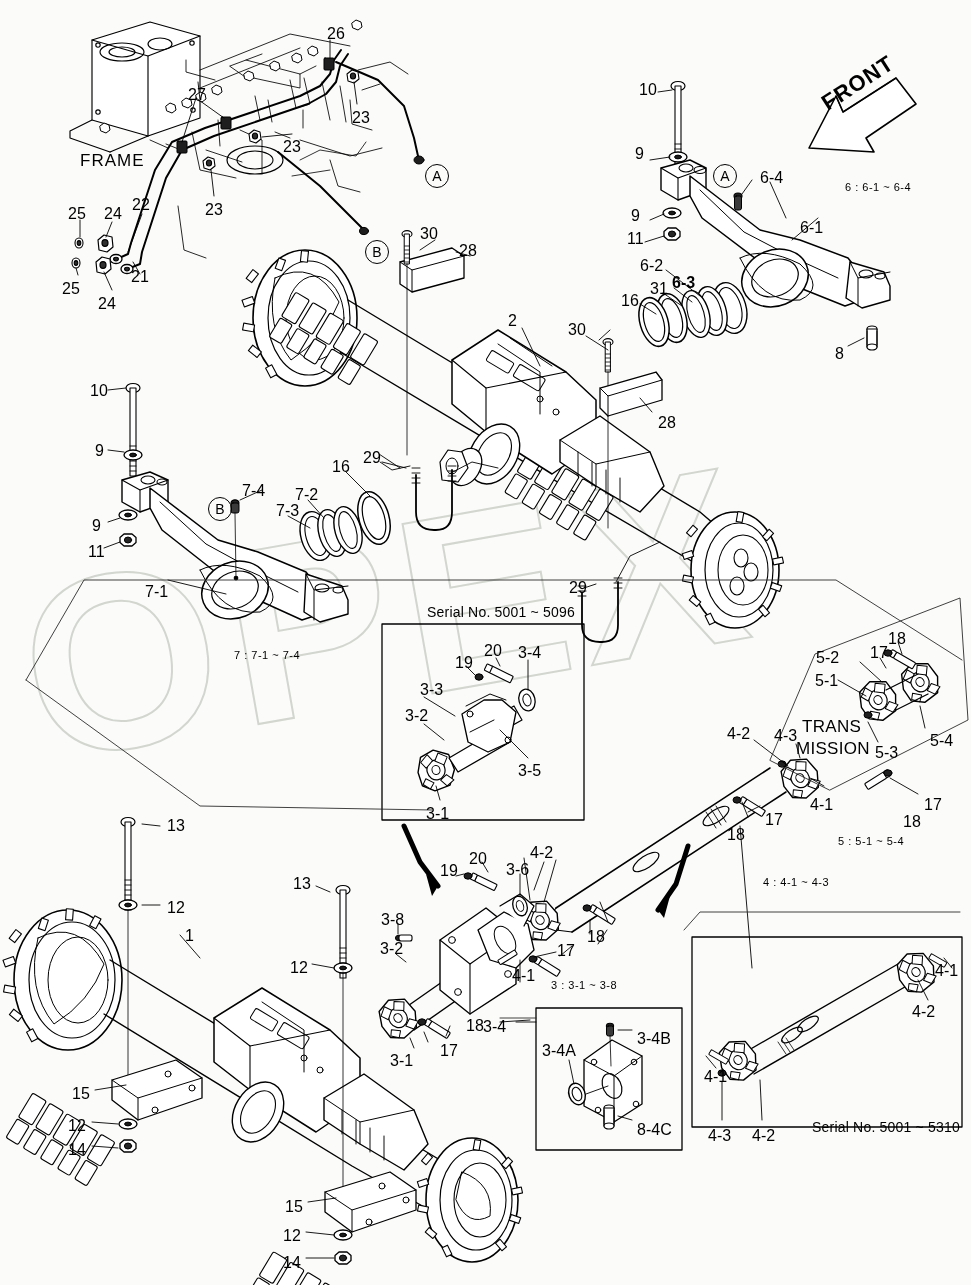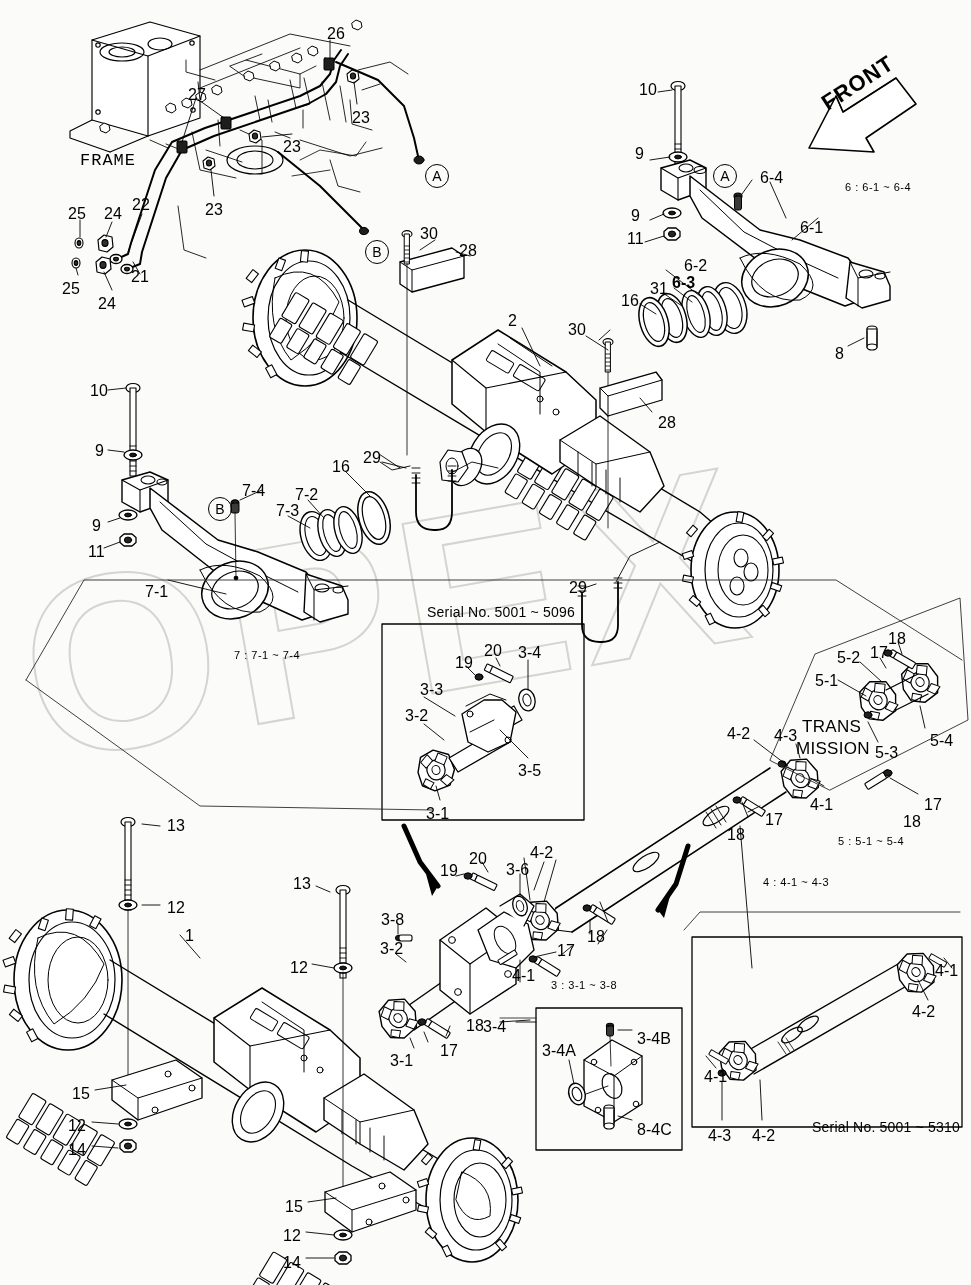--- a/index.html
+++ b/index.html
@@ -7,21 +7,21 @@
   #sheet{
     position:relative;width:971px;height:1285px;
     background:#fbfcfa;overflow:hidden;
   }
   #sheet svg.layer{position:absolute;left:0;top:0;width:971px;height:1285px;}
   .lbl{
     position:absolute;font-family:"Liberation Sans",sans-serif;
     color:#000;white-space:nowrap;line-height:1;
   }
   .n{font-size:16px;}
-  .frame-lbl{font-size:17px;letter-spacing:1px;font-family:Liberation Mono, monospace;}
+  .frame-lbl{font-size:17px;letter-spacing:1px;}
   .grp{font-size:11px;letter-spacing:.5px;}
   .serial{font-size:14px;letter-spacing:.2px;}
   .trans{font-size:17px;letter-spacing:.3px;}
   .circ{
     position:absolute;width:22px;height:22px;border:1.4px solid #000;
     border-radius:50%;font-size:14px;display:flex;align-items:center;
     justify-content:center;background:transparent;
   }
   .wm{
     position:absolute;pointer-events:none;
@@ -900,21 +900,21 @@
       <div class="lbl n" style="left: 132px; top: 197px;">22</div>
       <div class="lbl n" style="left: 62px; top: 281px;">25</div>
       <div class="lbl n" style="left: 98px; top: 296px;">24</div>
       <div class="lbl n" style="left: 131px; top: 269px; text-align: right;">21</div>
       <div class="lbl n" style="left: 639px; top: 82px;">10</div>
       <div class="lbl n" style="left: 635px; top: 146px;">9</div>
       <div class="lbl n" style="left: 760px; top: 170px;">6-4</div>
       <div class="lbl n" style="left: 631px; top: 208px;">9</div>
       <div class="lbl n" style="left: 800px; top: 208px; margin-top: 12px;">6-1</div>
       <div class="lbl n" style="left: 627px; top: 231px;">11</div>
-      <div class="lbl n" style="left: 684px; top: 258px;">6-2</div>
+      <div class="lbl n" style="left: 640px; top: 258px;">6-2</div>
       <div class="lbl n" style="left: 672px; top: 275px; font-weight: bold;">6-3</div>
       <div class="lbl n" style="left: 650px; top: 281px;">31</div>
       <div class="lbl n" style="left: 621px; top: 293px;">16</div>
       <div class="lbl n" style="left: 835px; top: 346px;">8</div>
       <div class="lbl n" style="left: 420px; top: 226px;">30</div>
       <div class="lbl n" style="left: 459px; top: 243px;">28</div>
       <div class="lbl n" style="left: 508px; top: 313px;">2</div>
       <div class="lbl n" style="left: 568px; top: 322px;">30</div>
       <div class="lbl n" style="left: 658px; top: 415px;">28</div>
       <div class="lbl n" style="left: 90px; top: 383px;">10</div>
@@ -930,21 +930,21 @@
       <div class="lbl n" style="left: 569px; top: 580px;">29</div>
       <div class="lbl n" style="left: 455px; top: 655px;">19</div>
       <div class="lbl n" style="left: 484px; top: 643px;">20</div>
       <div class="lbl n" style="left: 518px; top: 645px;">3-4</div>
       <div class="lbl n" style="left: 420px; top: 682px;">3-3</div>
       <div class="lbl n" style="left: 405px; top: 708px;">3-2</div>
       <div class="lbl n" style="left: 518px; top: 763px;">3-5</div>
       <div class="lbl n" style="left: 426px; top: 806px;">3-1</div>
       <div class="lbl n" style="left: 888px; top: 631px;">18</div>
       <div class="lbl n" style="left: 870px; top: 645px;">17</div>
-      <div class="lbl n" style="left: 837px; top: 650px;">5-2</div>
+      <div class="lbl n" style="left: 816px; top: 650px;">5-2</div>
       <div class="lbl n" style="left: 815px; top: 673px;">5-1</div>
       <div class="lbl n" style="left: 930px; top: 733px;">5-4</div>
       <div class="lbl n" style="left: 875px; top: 745px;">5-3</div>
       <div class="lbl n" style="left: 727px; top: 726px;">4-2</div>
       <div class="lbl n" style="left: 774px; top: 728px;">4-3</div>
       <div class="lbl n" style="left: 810px; top: 797px;">4-1</div>
       <div class="lbl n" style="left: 765px; top: 812px;">17</div>
       <div class="lbl n" style="left: 727px; top: 827px;">18</div>
       <div class="lbl n" style="left: 924px; top: 797px;">17</div>
       <div class="lbl n" style="left: 903px; top: 814px;">18</div>

